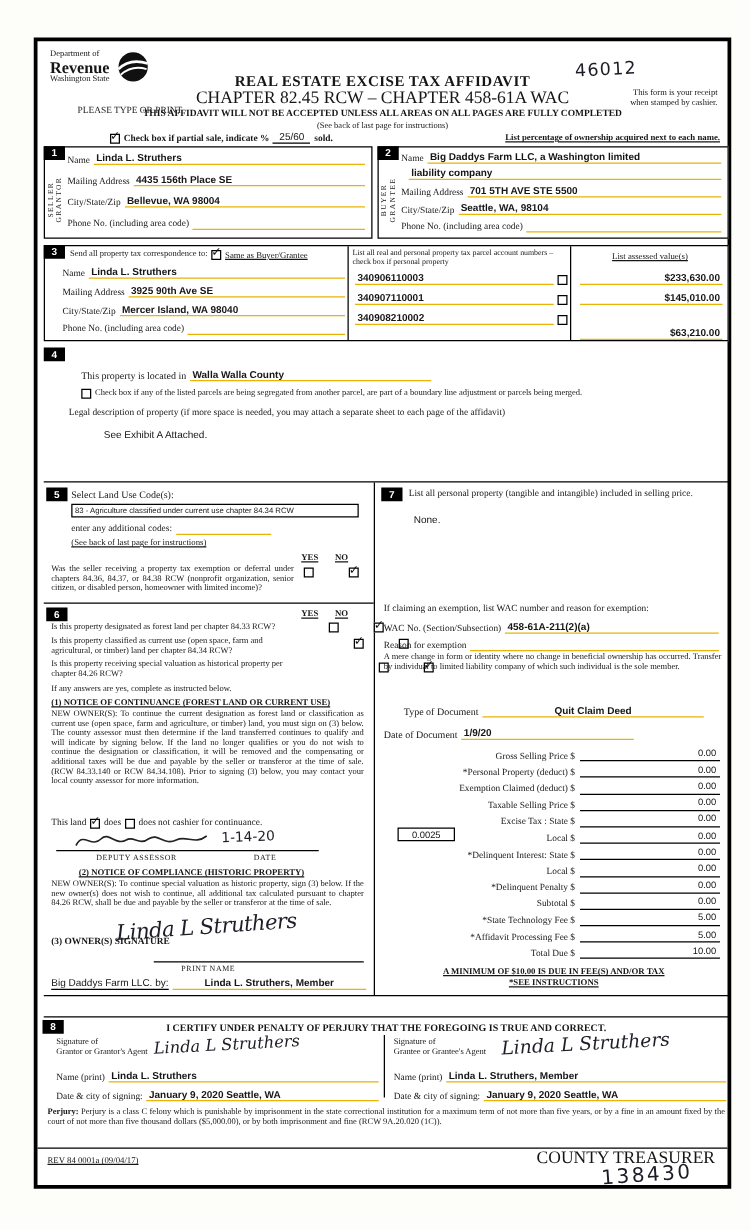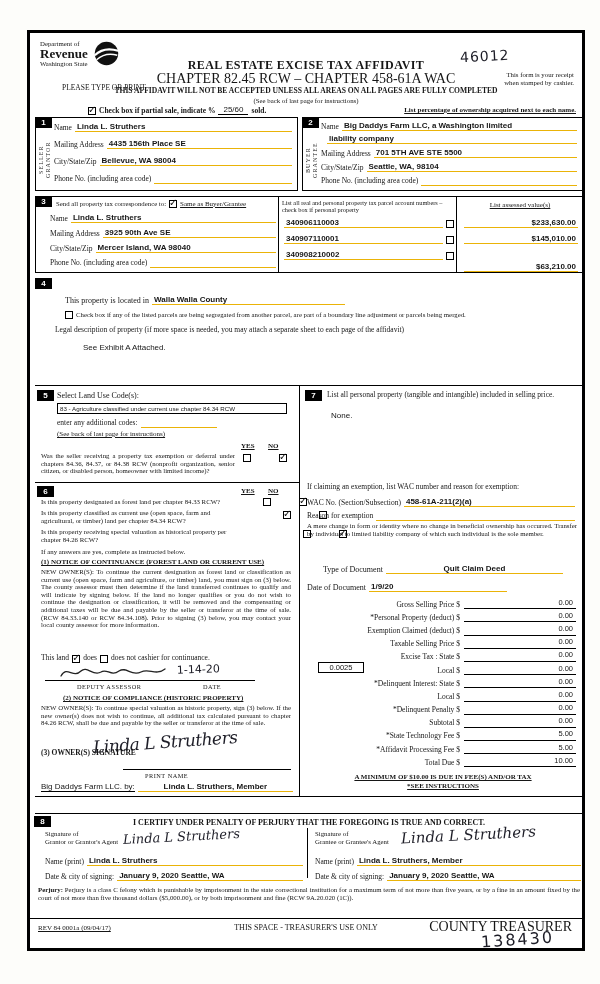--- a/index.html
+++ b/index.html
@@ -378,18 +378,17 @@
     </div>
   </div>
 
   <div class="abs t65 just" style="left:8px;top:853px;width:542px;">
     <span class="bold">Perjury:</span>
     <span>Perjury is a class C felony which is punishable by imprisonment in the state correctional institution for a maximum term of not more than five years, or by a fine in an amount fixed by the court of not more than five thousand dollars ($5,000.00), or by both imprisonment and fine (RCW 9A.20.020 (1C)).</span>
   </div>
 
   <div class="abs" style="left:0;right:0;top:885px;height:33px;border-top:1.5px solid #000;">
     <span class="abs t7" style="left:8px;top:5px;">REV 84 0001a (09/04/17)</span>
-    <div class="abs ctr t8" style="left:0;right:0;top:4px;">THIS SPACE - TREASURER'S USE ONLY</div>
     <span class="abs t85" style="right:10px;top:3px;">COUNTY TREASURER</span>
     <span class="abs hw" style="right:28px;top:12px;font-size:16px;letter-spacing:2px;transform:rotate(-4deg);">138430</span>
   </div>
 
 </div>
 
 </body></html>

